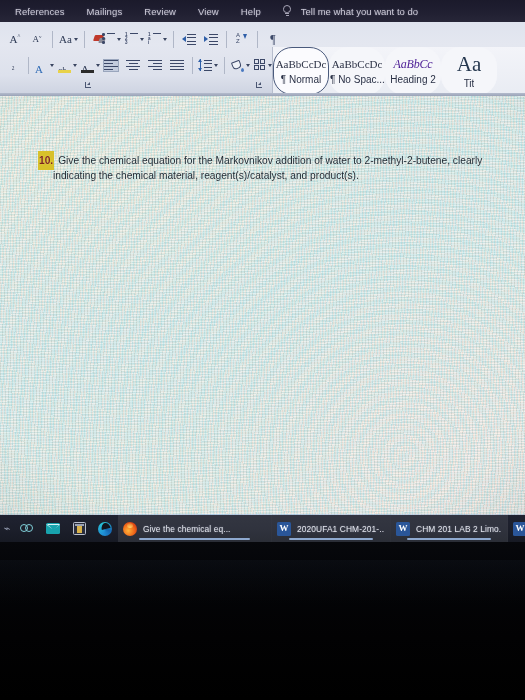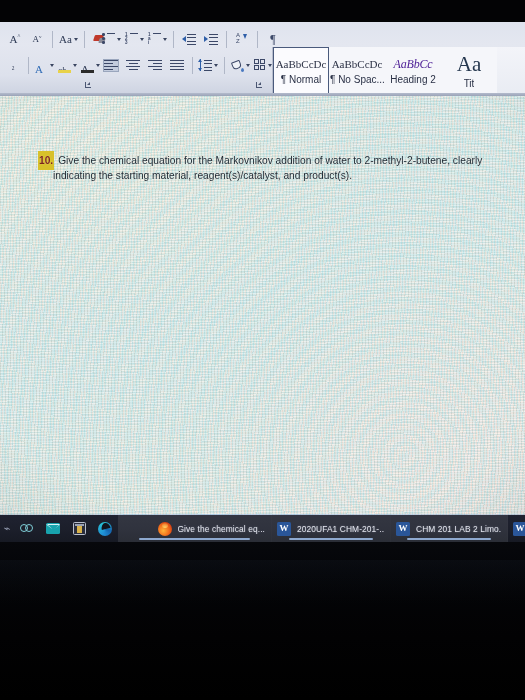--- a/index.html
+++ b/index.html
@@ -316,20 +316,21 @@
   }
   .styleitem {
     width: 56px;
     display: flex;
     flex-direction: column;
     align-items: center;
     justify-content: center;
     box-sizing: border-box;
     flex: none;
     background: #f5f6fa;
+    border-radius: 19px;
   }
   .styleitem.selected {
     border: 1.6px solid #4a5a7c;
     background: #fbfbfe;
   }
   .sample {
     font-family: "Liberation Serif", serif;
     font-size: 11px;
     color: #2b3145;
     line-height: 14px;
@@ -626,20 +627,35 @@
   .tb-topline {
     position: absolute; left: 0; top: 514px; width: 525px; height: 1.5px;
     background: linear-gradient(90deg, rgba(120,150,200,0.25), rgba(150,180,225,0.55) 40%, rgba(120,150,200,0.3));
   }
 </style>
 </head>
 <body>
 
 <div id="screen">
 
+  <div class="tabbar">
+    <div class="tab">References</div>
+    <div class="tab">Mailings</div>
+    <div class="tab">Review</div>
+    <div class="tab">View</div>
+    <div class="tab">Help</div>
+    <div class="tellme-wrap">
+      <span class="bulb">
+        <span class="glass"></span>
+          <span class="base"></span>
+          <span class="base2"></span>
+      </span>
+      <span class="tellme-text">Tell me what you want to do</span>
+    </div>
+  </div>
 
   <div class="ribbon">
 
     <div class="rb-row r1" style="left:4px;">
       <div class="icobtn">
         <span class="glyph">A<sup style="font-size:6px">^</sup></span>
       </div>
       <div class="icobtn">
         <span class="glyph sm">A<sup style="font-size:5px">v</sup></span>
       </div>
@@ -848,21 +864,21 @@
     <div class="moire m2"></div>
     <div class="moire m3"></div>
     <div class="moire m6"></div>
     <div class="vignette"></div>
   </div>
 
   <div class="question">
     <div class="qline l1">
       <span class="qnum">10.</span><span>Give the chemical equation for the Markovnikov addition of water to 2-methyl-2-butene, clearly</span>
     </div>
-    <div class="qline l2">indicating the starting material, reagent(s)/catalyst, and product(s).</div>
+    <div class="qline l2">indicating the chemical material, reagent(s)/catalyst, and product(s).</div>
   </div>
 
 
   <div class="tb-topline"></div>
   <div class="taskbar">
 
     <div class="tb-icon" style="width:14px;">
       <span style="color:#9aa3b8;font-size:11px;">⌁</span>
     </div>
     <div class="tb-icon">
@@ -876,21 +892,21 @@
           <span class="v"></span>
         </span>
     </div>
     <div class="tb-icon">
       <span class="ico-store"></span>
     </div>
     <div class="tb-icon">
       <span class="ico-edge"></span>
     </div>
 
-    <div class="tb-task active" style="width:153px;justify-content:flex-end;">
+    <div class="tb-task active" style="width:153px;">
       <span class="ico-fox"></span>
       <span class="tb-label">Give the chemical eq...</span>
     </div>
     <div class="tb-div"></div>
 
     <div class="tb-task active" style="width:118px;">
       <span class="ico-word">
           <span>W</span>
         </span>
       <span class="tb-label">2020UFA1 CHM-201-...</span>

